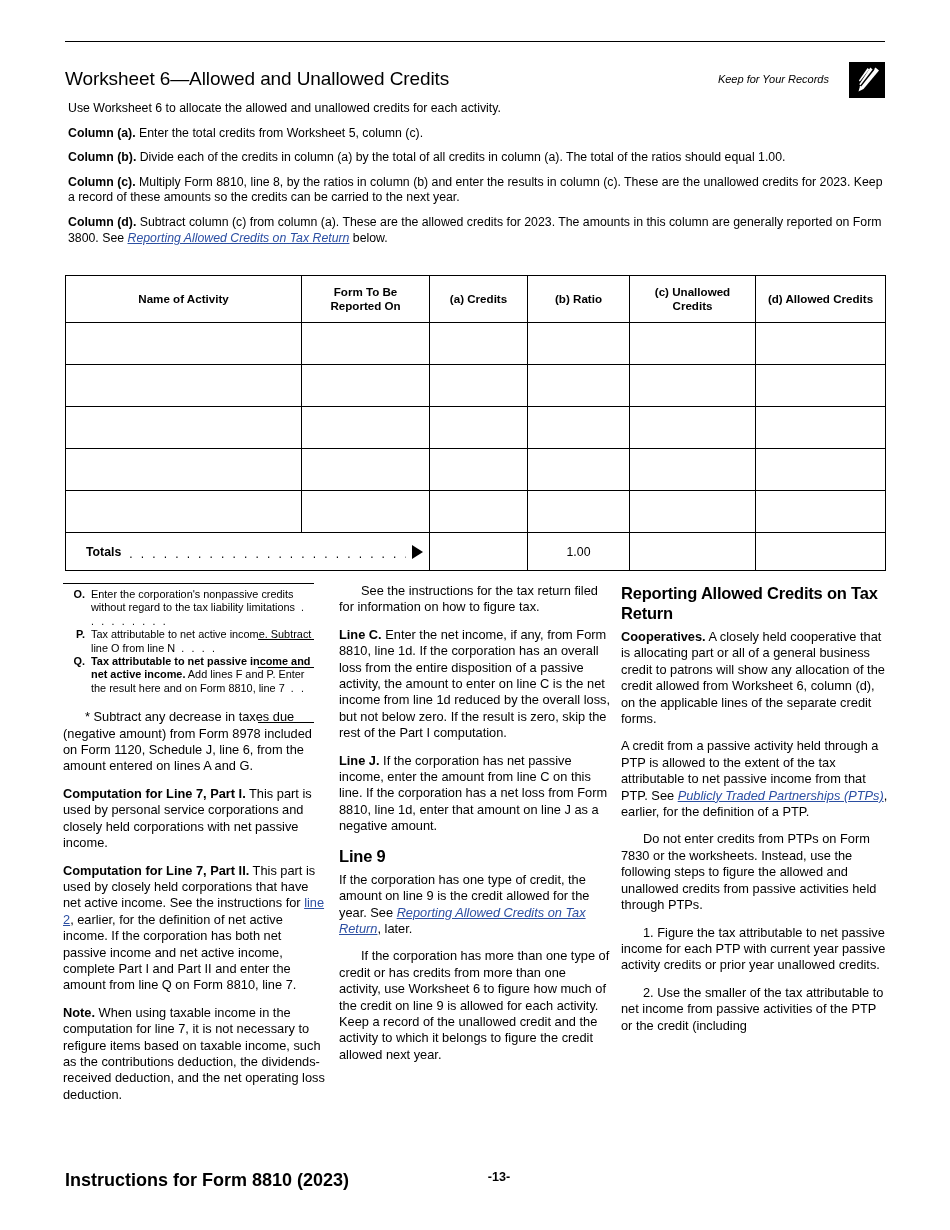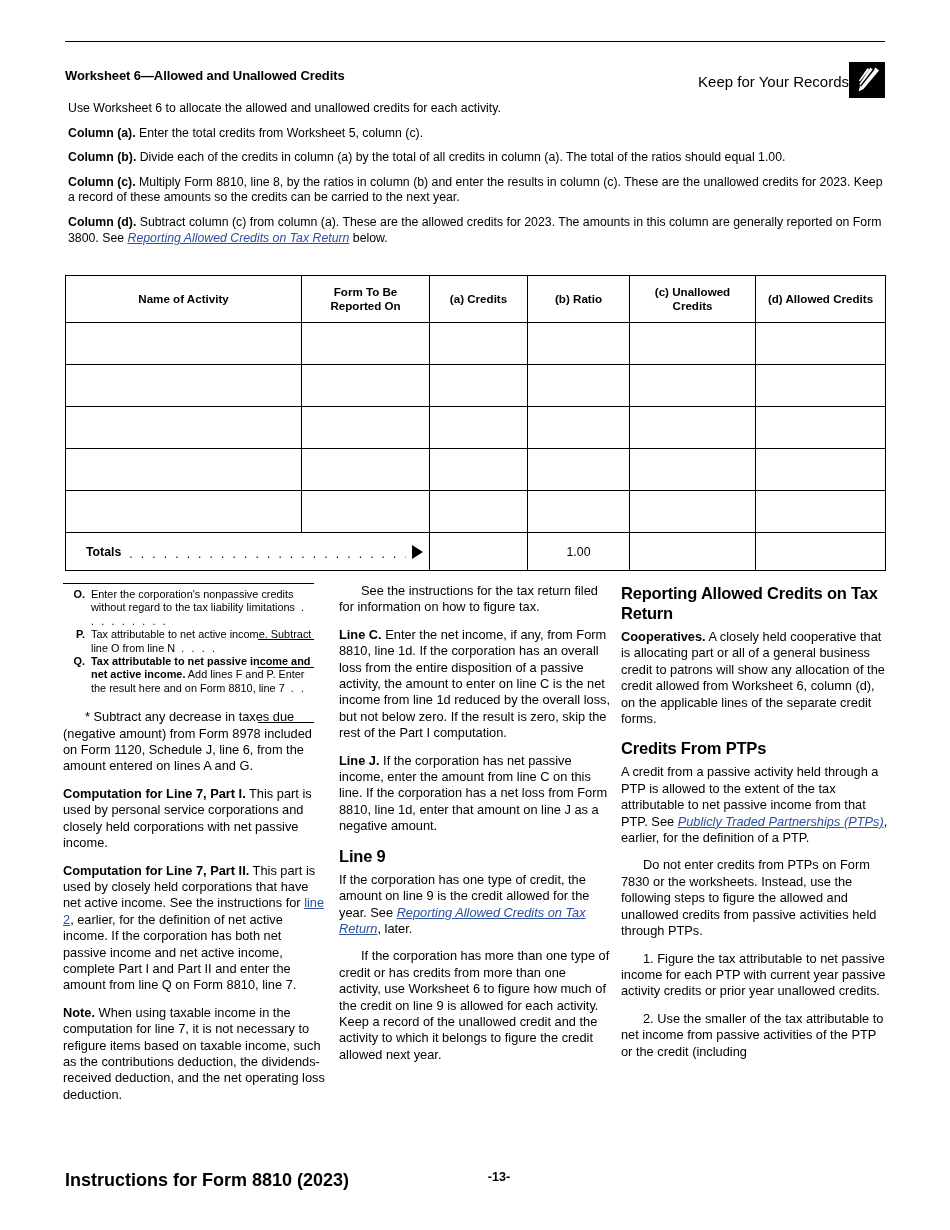--- a/index.html
+++ b/index.html
@@ -34,28 +34,29 @@
   
   .header {
     position: absolute;
     left: 65px; top: 62px;
     width: 820px;
     height: 42px;
   }
   .ws-title {
     position: absolute;
     left: 0; top: 6px;
-    font-size: 13px;
-    font-weight: bold;
+    font-size: 19px;
+    font-weight: normal;
     letter-spacing: -0.1px;
   }
   .keep-records {
     position: absolute;
-    right: 36px; top: 11px;
-    font-size: 15px;
+    right: 56px; top: 11px;
+    font-size: 11px;
+    font-style: italic;
     white-space: nowrap;
   }
   .pen-icon {
     position: absolute;
     right: 0; top: 0;
     width: 36px;
     height: 36px;
     background: #000;
   }
   .pen-icon svg { display:block; }
@@ -392,21 +393,20 @@
 
     <p class="indent">If the corporation has more than one type of credit or has credits from more than one activity, use Worksheet 6 to figure how much of the credit on line 9 is allowed for each activity. Keep a record of the unallowed credit and the activity to which it belongs to figure the credit allowed next year.</p>
   </div>
 
   <div class="col col-right">
     <h2 class="first">Reporting Allowed Credits on Tax Return</h2>
 
 
     <p><b>Cooperatives.</b><span>  A closely held cooperative that is allocating part or all of a general business credit to patrons will show any allocation of the credit allowed from Worksheet 6, column (d), on the applicable lines of the separate credit forms.</span></p>
 
-    <h2>Credits From PTPs</h2>
 
     <p><span>A credit from a passive activity held through a PTP is allowed to the extent of the tax attributable to net passive income from that PTP. See </span><a class="alink ital" href="#">Publicly Traded Partnerships (PTPs)</a><span>, earlier, for the definition of a PTP.</span></p>
 
     <p class="indent">Do not enter credits from PTPs on Form 7830 or the worksheets. Instead, use the following steps to figure the allowed and unallowed credits from passive activities held through PTPs.</p>
 
     <p class="indent"><span>1.</span><span>   Figure the tax attributable to net passive income for each PTP with current year passive activity credits or prior year unallowed credits.</span></p>
 
     <p class="indent"><span>2.</span><span>   Use the smaller of the tax attributable to net income from passive activities of the PTP or the credit (including</span></p>
   </div>
 

